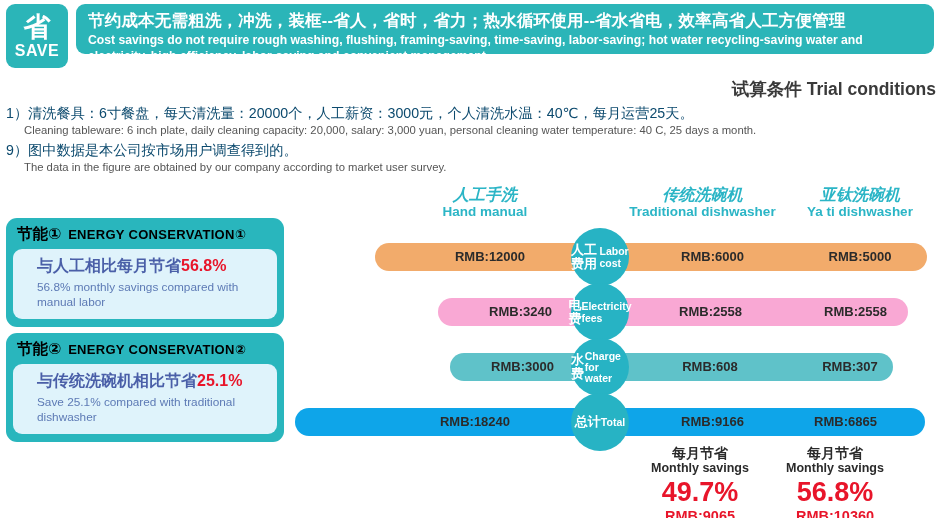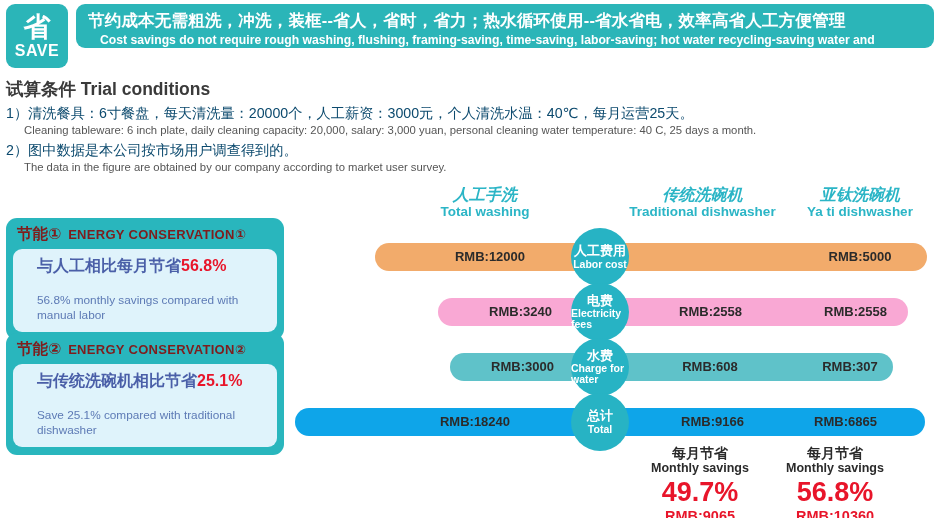--- a/index.html
+++ b/index.html
@@ -11,58 +11,58 @@
   
   .banner{position:absolute;left:0;top:4px;width:940px;height:66px;}
   .save-badge{
     position:absolute;left:6px;top:0;width:62px;height:64px;background:#2bb5b8;
     border-radius:9px;color:#ffffff;display:flex;flex-direction:column;
     align-items:center;justify-content:center;line-height:1;
   }
   .save-badge .cn{font-size:27px;font-weight:bold;margin-bottom:2px;}
   .save-badge .en{font-size:16px;font-weight:bold;letter-spacing:.5px;}
   .banner-body{
-    position:absolute;left:76px;top:0;width:858px;height:44px;background:#2bb5b8;
+    position:absolute;left:76px;top:0;width:858px;height:50px;background:#2bb5b8;
     border-radius:9px;color:#ffffff;box-sizing:border-box;padding:5px 10px 0 12px;
   }
   .banner-cn{font-size:16.5px;font-weight:bold;line-height:1.35;letter-spacing:.2px;white-space:nowrap;}
-  .banner-en{font-size:12.2px;font-weight:bold;line-height:1.3;margin-top:2px;margin-left:12px;}
+  .banner-en{font-size:12.2px;font-weight:bold;line-height:1.3;margin-top:2px;}
 
   
   .trial{position:absolute;left:6px;top:78px;width:930px;}
-  .trial-title{font-size:17.5px;font-weight:bold;color:#3a3a3a;line-height:1.3;}
+  .trial-title{font-size:17.5px;font-weight:bold;color:#3a3a3a;line-height:1.3;text-align:right;}
   .cond{margin-top:3px;}
   .cond-cn{font-size:14.2px;color:#0c4a6e;line-height:1.35;white-space:nowrap;}
   .cond-en{font-size:11.3px;color:#555;line-height:1.3;margin-left:18px;}
 
   
   .eco-card{position:absolute;left:6px;width:278px;background:#29b6bd;border-radius:11px;
             box-sizing:border-box;padding:5px 7px 8px 7px;}
   #eco1{top:218px;}
   #eco2{top:333px;}
-  .eco-head{display:flex;align-items:baseline;gap:7px;color:#7f1d1d;padding:1px 2px 4px 4px;}
+  .eco-head{display:flex;align-items:baseline;gap:7px;color:#000000;padding:1px 2px 4px 4px;}
   .eco-head .cn{font-size:15.5px;font-weight:bold;}
   .eco-head .en{font-size:13px;font-weight:bold;letter-spacing:.3px;}
   .eco-body{background:#dff3fb;border-radius:9px;padding:7px 10px 9px 24px;}
   .eco-cn{font-size:16px;font-weight:bold;color:#4a5fa8;line-height:1.25;}
   .eco-cn .pct{color:#e8152a;}
-  .eco-en{font-size:11.8px;color:#5d7ab5;line-height:1.28;margin-top:17px;}
+  .eco-en{font-size:11.8px;color:#5d7ab5;line-height:1.28;margin-top:4px;}
 
   
   .chart{position:absolute;left:0;top:185px;width:940px;height:333px;}
   .col-head{position:absolute;text-align:center;color:#1aa7ba;line-height:1.2;}
   .col-head .cn{font-size:16px;font-weight:bold;color:#2bb5c6;font-style:italic;}
   .col-head .en{font-size:13.5px;font-weight:bold;color:#2bb5c6;}
 
   .bar{position:absolute;height:28px;border-radius:14px;}
   .bar .val{position:absolute;top:0;height:28px;line-height:28px;font-size:13px;
             font-weight:bold;color:#2b2b2b;text-align:center;}
 
   .badge{position:absolute;width:58px;height:58px;border-radius:50%;background:#27b3c4;
-         color:#ffffff;display:flex;flex-direction:column;align-items:center;
+         color:#ffffff;display:flex;flex-direction:row;align-items:center;
          justify-content:center;line-height:1.05;z-index:5;}
   .badge .cn{font-size:13px;font-weight:bold;}
   .badge .en{font-size:10.5px;font-weight:bold;margin-top:1px;}
 
   .savings{position:absolute;text-align:center;width:150px;}
   .savings .cn{font-size:14px;font-weight:bold;color:#2b2b2b;line-height:1.15;}
   .savings .en{font-size:12.5px;font-weight:bold;color:#2b2b2b;line-height:1.2;}
   .savings .pct{font-size:27px;font-weight:bold;color:#e8152a;line-height:1.15;margin-top:1px;}
   .savings .rmb{font-size:14.5px;font-weight:bold;color:#e8152a;line-height:1.2;}
 </style>
@@ -80,21 +80,21 @@
   </div>
 </div>
 
 <div class="trial">
   <div class="trial-title">试算条件 Trial conditions</div>
   <div class="cond">
     <div class="cond-cn">1）清洗餐具：6寸餐盘，每天清洗量：20000个，人工薪资：3000元，个人清洗水温：40℃，每月运营25天。</div>
     <div class="cond-en">Cleaning tableware: 6 inch plate, daily cleaning capacity: 20,000, salary: 3,000 yuan, personal cleaning water temperature: 40 C, 25 days a month.</div>
   </div>
   <div class="cond">
-    <div class="cond-cn">2）图中数据是本公司按市场用户调查得到的。</div>
+    <div class="cond-cn">9）图中数据是本公司按市场用户调查得到的。</div>
     <div class="cond-en">The data in the figure are obtained by our company according to market user survey.</div>
   </div>
 </div>
 
 <div class="eco-card" id="eco1">
   <div class="eco-head">
     <span class="cn">节能①</span>
     <span class="en">ENERGY CONSERVATION①</span>
   </div>
   <div class="eco-body">
@@ -115,33 +115,34 @@
       <span>与传统洗碗机相比节省</span><span class="pct">25.1%</span>
     </div>
     <div class="eco-en">Save 25.1% compared with traditional dishwasher</div>
   </div>
 </div>
 
 <div class="chart">
 
   <div class="col-head" style="left:395px;top:0;width:180px;">
     <div class="cn">人工手洗</div>
-    <div class="en">Total washing</div>
+    <div class="en">Hand manual</div>
   </div>
   <div class="col-head" style="left:620px;top:0;width:165px;">
     <div class="cn">传统洗碗机</div>
     <div class="en">Traditional dishwasher</div>
   </div>
   <div class="col-head" style="left:785px;top:0;width:150px;">
     <div class="cn">亚钛洗碗机</div>
     <div class="en">Ya ti dishwasher</div>
   </div>
 
   <div class="bar" id="bar-row-0" style="left:375px;top:58px;width:552px;background:#f2ab6b;">
     <span class="val" style="left:30px;width:170px;">RMB:12000</span>
+    <span class="val" style="left:265px;width:145px;">RMB:6000</span>
     <span class="val" style="left:420px;width:130px;">RMB:5000</span>
   </div>
   <div class="badge" style="left:571px;top:43px;">
     <span class="cn">人工费用</span>
     <span class="en">Labor cost</span>
   </div>
 
   <div class="bar" id="bar-row-1" style="left:438px;top:113px;width:470px;background:#f9a8d4;">
     <span class="val" style="left:10px;width:145px;">RMB:3240</span>
     <span class="val" style="left:200px;width:145px;">RMB:2558</span>

